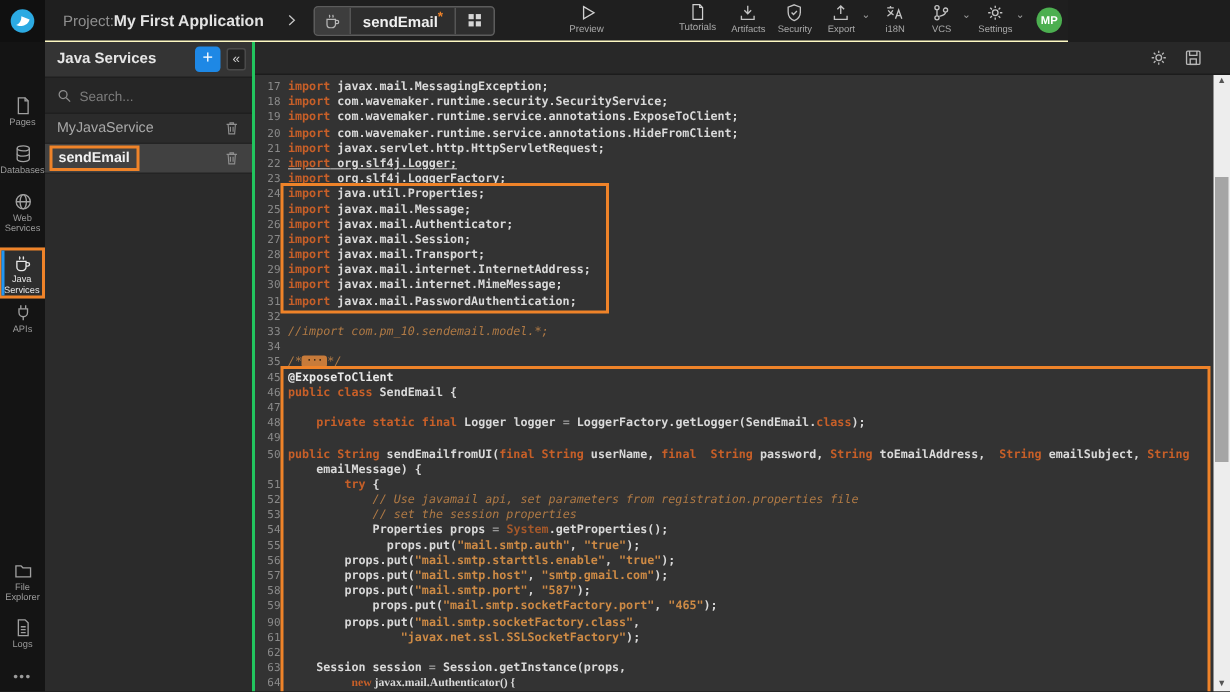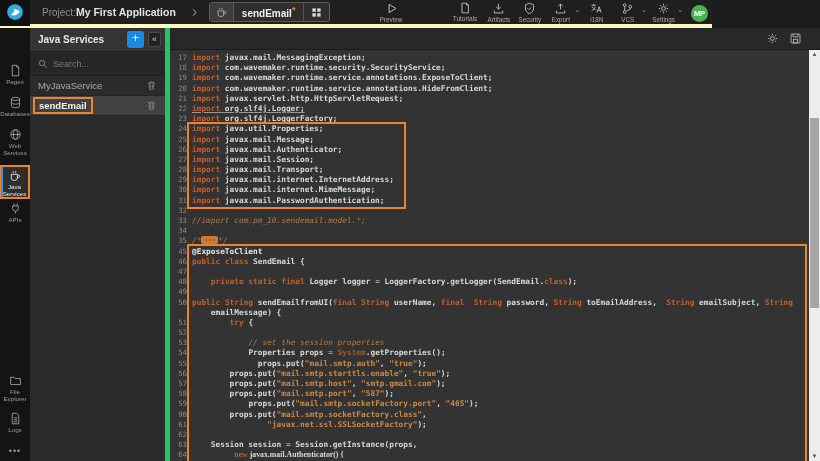--- a/index.html
+++ b/index.html
@@ -2,21 +2,21 @@
 <html><head>
 <meta charset="utf-8">
 <style>
   * { margin:0; padding:0; box-sizing:border-box; }
   html,body { width:820px; height:461px; overflow:hidden; background:#1d1d1d;
     font-family:"Liberation Sans", sans-serif; }
   .app { position:relative; width:820px; height:461px; }
 
   
   .topbar { position:absolute; top:0; left:0; width:712px; height:28px;
-    background:#1f1f1f; border-bottom:4px solid #fef9c3; display:flex; align-items:center; }
+    background:#1f1f1f; border-bottom:1px solid #fef9c3; display:flex; align-items:center; }
   .logo { width:30px; height:28px; background:#101010; display:flex; align-items:center; justify-content:center; }
   .proj { margin-left:12px; font-size:10px; color:#8f8f8f; }
   .proj b { color:#e3e3e3; font-size:10.5px; font-weight:bold; }
   .crumb-chev { margin-left:14px; color:#bdbdbd; }
   .tab { margin-left:10px; height:20px; display:flex; align-items:center;
     border:1px solid #5c5c5c; border-radius:3px; background:#2e2e2e; overflow:hidden; }
   .tab .tico { width:24px; height:100%; background:#3d3d3d; display:flex; align-items:center; justify-content:center; border-right:1px solid #555; }
   .tab .tname { padding:0 8px; font-size:10px; color:#f0f0f0; font-weight:bold;text-align:center; }
   .tab .dirty { color:#ef8329; font-size:9px; vertical-align:super; }
   .tab .tgrid { width:26px; height:100%; display:flex; align-items:center; justify-content:center; border-left:1px solid #555; }
@@ -35,21 +35,21 @@
   .rail-item { position:absolute; left:0; width:30px; display:flex; flex-direction:column;
     align-items:center; cursor:pointer; padding-top:2px; }
   .rail-item .lab { font-size:6.2px; color:#9b9b9b; text-align:center; line-height:7px; margin-top:1px; }
   .rail-item.active { background:#2e2e2e; border:2px solid #ef8329; border-left-width:1px; }
   .rail-item.active::before { content:""; position:absolute; left:0; top:0; bottom:0; width:2px; background:#2196f3; }
   .rail-item.active .lab { color:#e8e8e8; }
   .rail-dots { position:absolute; left:0; width:30px; text-align:center; color:#9b9b9b;
     font-size:9px; letter-spacing:1px; cursor:pointer; }
 
   
-  .panel { position:absolute; top:28px; left:30px; width:140px; height:433px; background:#2b2b2b; border-right:5px solid #22c55e; }
+  .panel { position:absolute; top:28px; left:30px; width:140px; height:433px; background:#2b2b2b; border-right:2px solid #22c55e; }
   .p-head { height:24px; background:#343434; display:flex; align-items:center; padding:0 4px 0 8px; border-bottom:1px solid #1f1f1f; }
   .p-title { flex:1; font-size:10px; font-weight:bold; color:#e6e6e6; }
   .p-add { width:17px; height:17px; background:#1e88e5; color:#fff; border-radius:3px;
     font-size:12px; line-height:15px; text-align:center; cursor:pointer; margin-right:4px; }
   .p-collapse { width:13px; height:15px; background:#222; border:1px solid #4a4a4a; border-radius:2px;
     color:#cfcfcf; font-size:9px; line-height:13px; text-align:center; cursor:pointer; }
   .p-search { height:24px; display:flex; align-items:center; padding:0 8px; border-bottom:1px solid #1f1f1f; background:#262626; }
   .p-search .ph { font-size:9px; color:#7c7c7c; margin-left:5px; }
   .svc-row { height:20px; display:flex; align-items:center; padding:0 8px; border-bottom:1px solid #242424; cursor:pointer; }
   .svc-row.sel { background:#414141; }
@@ -353,21 +353,21 @@
         <div class="crow"><span class="ln">34</span><span class="ct" style="padding-left: 0px;"></span></div>
         <div class="crow"><span class="ln">35</span><span class="ct" style="padding-left: 0px;"><span class="tk-c">/*</span><span class="tk-f">···</span><span class="tk-c">*/</span></span></div>
         <div class="crow"><span class="ln">45</span><span class="ct" style="padding-left: 0px;"><span class="tk-a">@ExposeToClient</span></span></div>
         <div class="crow"><span class="ln">46</span><span class="ct" style="padding-left: 0px; text-align: right;"><span class="tk-k">public</span><span class="tk-p"> </span><span class="tk-k">class</span><span class="tk-p"> SendEmail {</span></span></div>
         <div class="crow"><span class="ln">47</span><span class="ct" style="padding-left: 0px;"></span></div>
         <div class="crow"><span class="ln">48</span><span class="ct" style="padding-left: 18.8px;"><span class="tk-k">private</span><span class="tk-p"> </span><span class="tk-k">static</span><span class="tk-p"> </span><span class="tk-k">final</span><span class="tk-p"> Logger logger </span><span class="tk-d">=</span><span class="tk-p"> LoggerFactory.getLogger(SendEmail.</span><span class="tk-k">class</span><span class="tk-p">);</span></span></div>
         <div class="crow"><span class="ln">49</span><span class="ct" style="padding-left: 0px;"></span></div>
         <div class="crow"><span class="ln">50</span><span class="ct" style="padding-left: 0px;"><span class="tk-k">public</span><span class="tk-p"> </span><span class="tk-k">String</span><span class="tk-p"> sendEmailfromUI(</span><span class="tk-k">final</span><span class="tk-p"> </span><span class="tk-k">String</span><span class="tk-p"> userName, </span><span class="tk-k">final</span><span class="tk-p">  </span><span class="tk-k">String</span><span class="tk-p"> password, </span><span class="tk-k">String</span><span class="tk-p"> toEmailAddress,  </span><span class="tk-k">String</span><span class="tk-p"> emailSubject, </span><span class="tk-k">String</span></span></div>
         <div class="crow"><span class="ln"></span><span class="ct" style="padding-left: 18.8px;"><span class="tk-p">emailMessage) {</span></span></div>
         <div class="crow"><span class="ln">51</span><span class="ct" style="padding-left: 37.6px;"><span class="tk-k">try</span><span class="tk-p"> {</span></span></div>
-        <div class="crow"><span class="ln">52</span></div>
+        <div class="crow"><span class="ln">52</span><span class="ct" style="padding-left: 56.4px;"><span class="tk-c">// Use javamail api, set parameters from registration.properties file</span></span></div>
         <div class="crow"><span class="ln">53</span><span class="ct" style="padding-left: 56.4px;"><span class="tk-c">// set the session properties</span></span></div>
         <div class="crow"><span class="ln">54</span><span class="ct" style="padding-left: 56.4px;"><span class="tk-p">Properties props </span><span class="tk-d">=</span><span class="tk-p"> </span><span class="tk-y">System</span><span class="tk-p">.getProperties();</span></span></div>
         <div class="crow"><span class="ln">55</span><span class="ct" style="padding-left: 65.8px;"><span class="tk-p">props.put(</span><span class="tk-s">"mail.smtp.auth"</span><span class="tk-p">, </span><span class="tk-s">"true"</span><span class="tk-p">);</span></span></div>
         <div class="crow"><span class="ln">56</span><span class="ct" style="padding-left: 37.6px;"><span class="tk-p">props.put(</span><span class="tk-s">"mail.smtp.starttls.enable"</span><span class="tk-p">, </span><span class="tk-s">"true"</span><span class="tk-p">);</span></span></div>
         <div class="crow"><span class="ln">57</span><span class="ct" style="padding-left: 37.6px;"><span class="tk-p">props.put(</span><span class="tk-s">"mail.smtp.host"</span><span class="tk-p">, </span><span class="tk-s">"smtp.gmail.com"</span><span class="tk-p">);</span></span></div>
         <div class="crow"><span class="ln">58</span><span class="ct" style="padding-left: 37.6px;"><span class="tk-p">props.put(</span><span class="tk-s">"mail.smtp.port"</span><span class="tk-p">, </span><span class="tk-s">"587"</span><span class="tk-p">);</span></span></div>
         <div class="crow"><span class="ln">59</span><span class="ct" style="padding-left: 56.4px;"><span class="tk-p">props.put(</span><span class="tk-s">"mail.smtp.socketFactory.port"</span><span class="tk-p">, </span><span class="tk-s">"465"</span><span class="tk-p">);</span></span></div>
         <div class="crow"><span class="ln">90</span><span class="ct" style="padding-left: 37.6px;"><span class="tk-p">props.put(</span><span class="tk-s">"mail.smtp.socketFactory.class"</span><span class="tk-p">,</span></span></div>
         <div class="crow"><span class="ln">61</span><span class="ct" style="padding-left: 75.2px;"><span class="tk-s">"javax.net.ssl.SSLSocketFactory"</span><span class="tk-p">);</span></span></div>
         <div class="crow"><span class="ln">62</span><span class="ct" style="padding-left: 0px;"></span></div>

